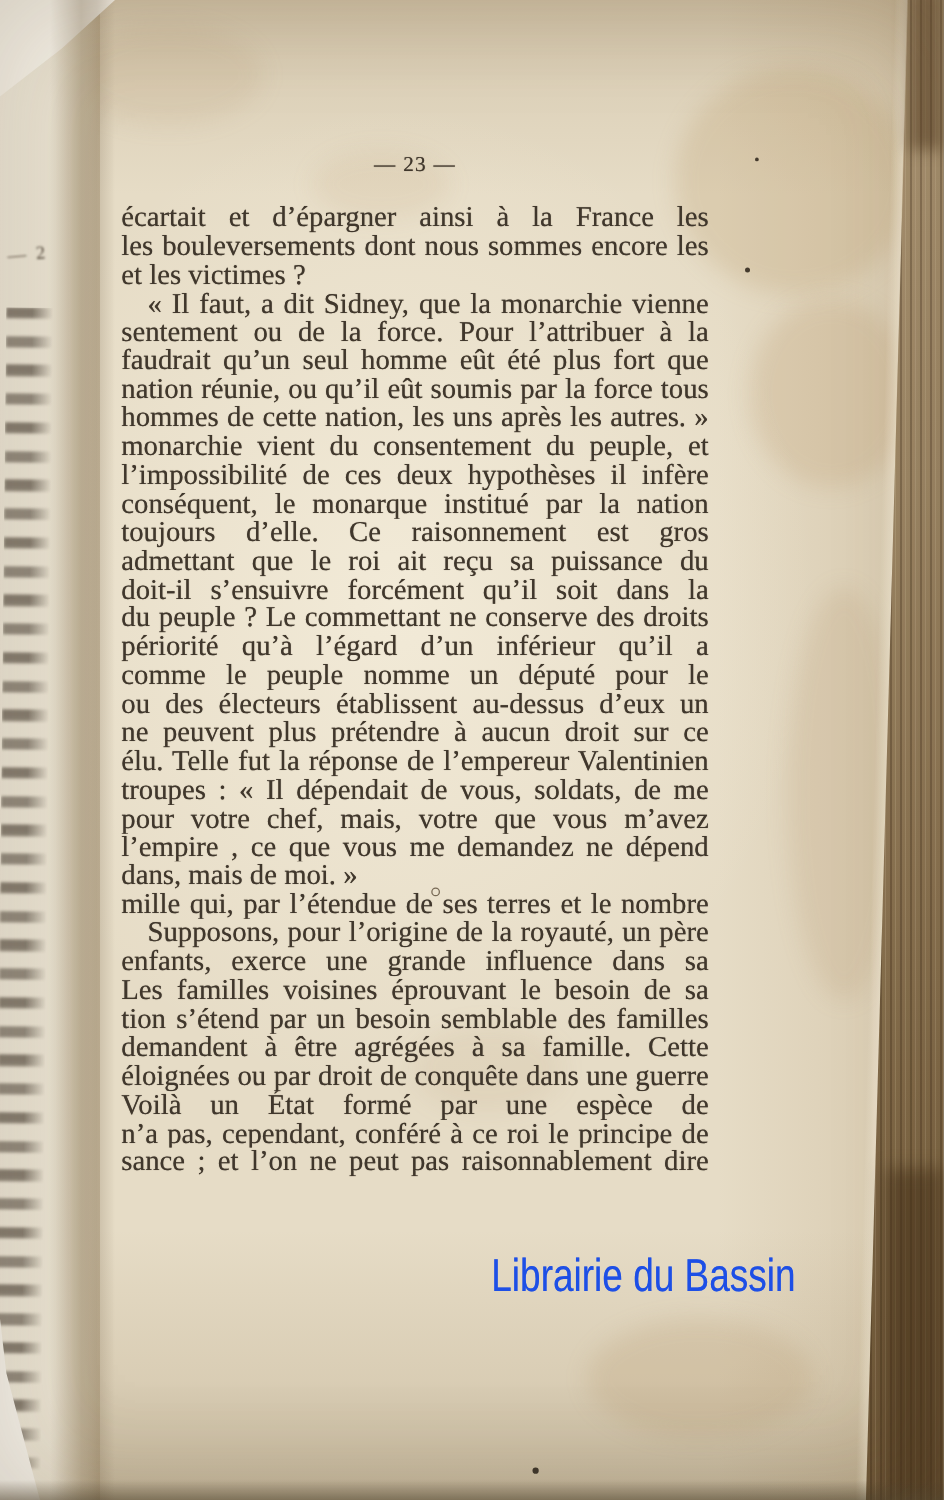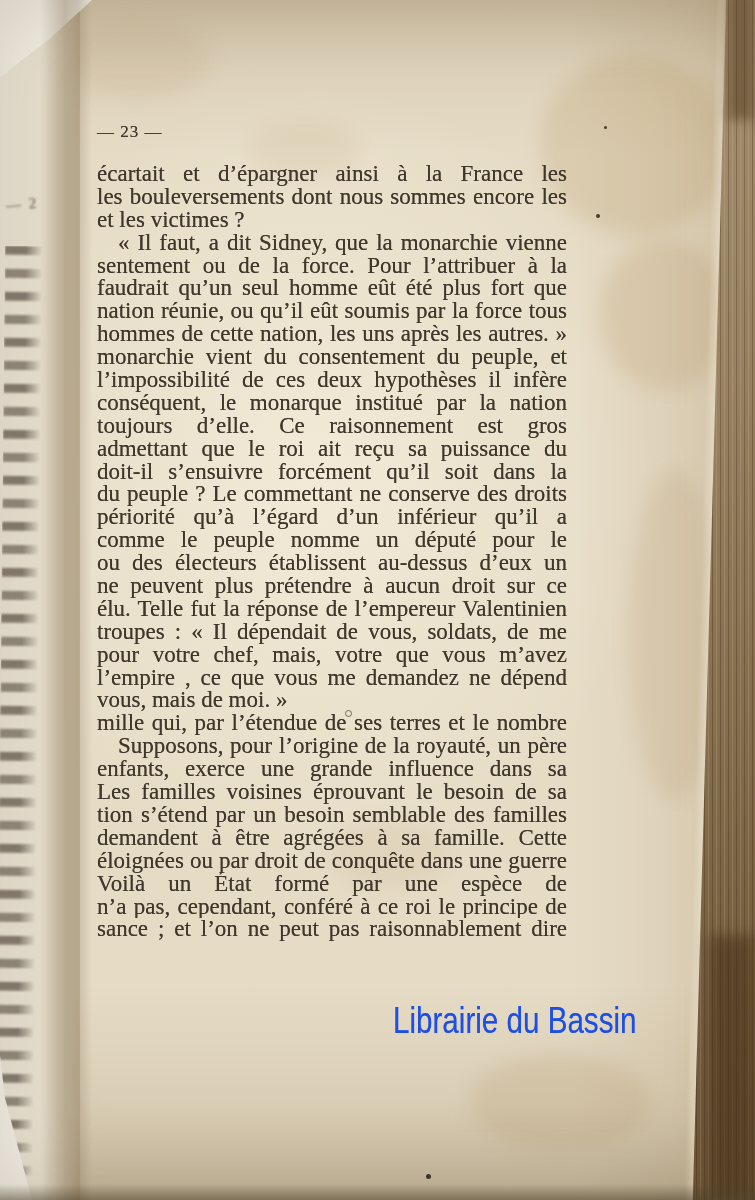--- a/index.html
+++ b/index.html
@@ -88,21 +88,21 @@
     position:absolute;left:0;bottom:0;width:100%;height:16px;
     background:linear-gradient(to top,rgba(72,62,42,0.5),rgba(72,62,42,0));
   }
   
   .page-text{
     position:absolute;left:97px;top:121px;width:470px;
     color:#40372c;
     text-shadow:0 0 0.6px rgba(62,52,40,0.75);
   }
   .page-number{
-    height:22px;line-height:22px;text-align:left;font-size:17px;
+    height:22px;line-height:22px;text-align:center;font-size:17px;
     letter-spacing:1px;margin-bottom:20px;
   }
   .line{
     height:22.9px;line-height:22.9px;font-size:23px;overflow:hidden;
     text-align:justify;text-align-last:justify;
   }
   .line.indent{padding-left:21px;}
   .line.end{text-align-last:left;}
   
   .watermark{
@@ -152,21 +152,21 @@
         <div class="line">doit-il s’ensuivre forcément qu’il soit dans la dépendance</div>
         <div class="line">du peuple ? Le commettant ne conserve des droits de su-</div>
         <div class="line">périorité qu’à l’égard d’un inférieur qu’il a institué,</div>
         <div class="line">comme le peuple nomme un député pour le représenter</div>
         <div class="line">ou des électeurs établissent au-dessus d’eux un chef, ils</div>
         <div class="line">ne peuvent plus prétendre à aucun droit sur ce supérieur</div>
         <div class="line">élu. Telle fut la réponse de l’empereur Valentinien à ses</div>
         <div class="line">troupes : « Il dépendait de vous, soldats, de me choisir</div>
         <div class="line">pour votre chef, mais, votre que vous m’avez conféré</div>
         <div class="line">l’empire , ce que vous me demandez ne dépend plus de</div>
-        <div class="line end">vous, mais de moi. »</div>
+        <div class="line end">dans, mais de moi. »</div>
         <div class="line">mille qui, par l’étendue de ses terres et le nombre de ses</div>
         <div class="line indent">Supposons, pour l’origine de la royauté, un père de fa-</div>
         <div class="line">enfants, exerce une grande influence dans sa contrée.</div>
         <div class="line">Les familles voisines éprouvant le besoin de sa protection,</div>
         <div class="line">tion s’étend par un besoin semblable des familles plus</div>
         <div class="line">demandent à être agrégées à sa famille. Cette domina-</div>
         <div class="line">éloignées ou par droit de conquête dans une guerre juste.</div>
         <div class="line">Voilà un État formé par une espèce de consentement qui</div>
         <div class="line">n’a pas, cependant, conféré à ce roi le principe de sa puis-</div>
         <div class="line">sance ; et l’on ne peut pas raisonnablement dire qu’il</div>

